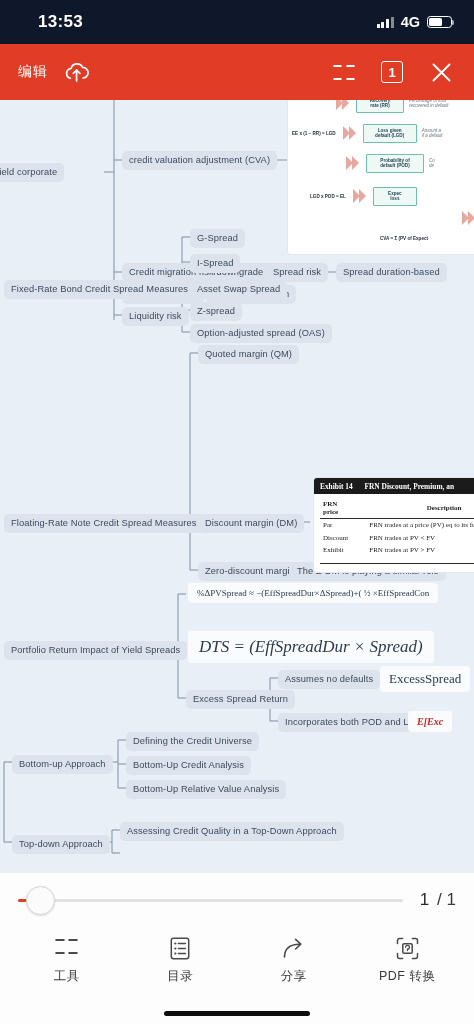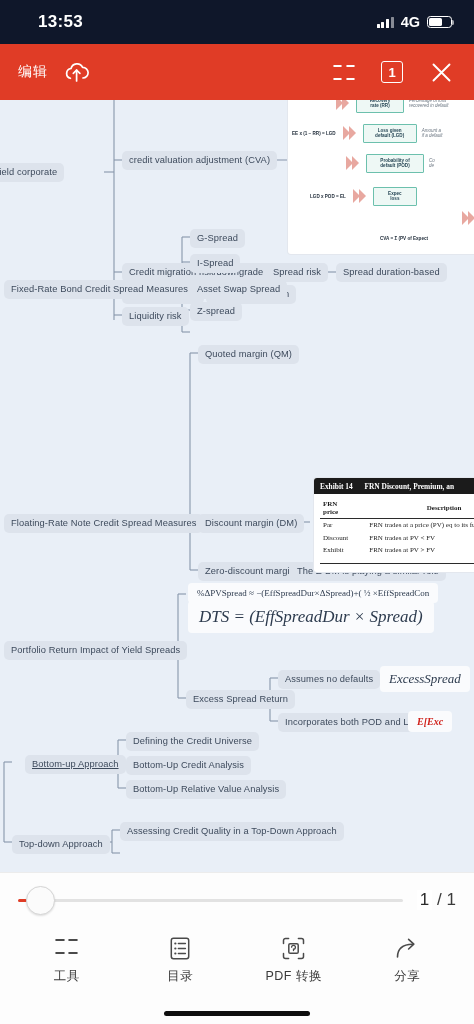--- a/index.html
+++ b/index.html
@@ -237,37 +237,38 @@
   <div class="node" style="left:336px;top:163px;">Spread duration-based</div>
   <div class="node" style="left:122px;top:185px;">Interest rate risk</div>
   <div class="node" style="left:206px;top:185px;">Empirical duration</div>
   <div class="node" style="left:122px;top:207px;">Liquidity risk</div>
 
   <div class="node" style="left:4px;top:180px;">Fixed-Rate Bond Credit Spread Measures</div>
   <div class="node" style="left:190px;top:129px;">G-Spread</div>
   <div class="node" style="left:190px;top:154px;">I-Spread</div>
   <div class="node" style="left:190px;top:180px;">Asset Swap Spread</div>
   <div class="node" style="left:190px;top:202px;">Z-spread</div>
+  <div class="node" style="left:190px;top:224px;">Option-adjusted spread (OAS)</div>
 
   <div class="node" style="left:4px;top:414px;">Floating-Rate Note Credit Spread Measures</div>
   <div class="node" style="left:198px;top:245px;">Quoted margin (QM)</div>
   <div class="node" style="left:198px;top:414px;">Discount margin (DM)</div>
   <div class="node" style="left:198px;top:462px;">Zero-discount margin (Z-DM)</div>
   <div class="node" style="left:290px;top:462px;">The Z-DM is playing a similar role</div>
 
   <div class="node" style="left:4px;top:541px;">Portfolio Return Impact of Yield Spreads</div>
   <div class="fnode" style="left:188px;top:483px;font-size:9px;">%ΔPVSpread ≈ −(EffSpreadDur×ΔSpread)+( ½ ×EffSpreadCon</div>
-  <div class="fnode" style="left:188px;top:501px;font-size:17px;font-style:italic;padding:6px 11px;">DTS = (EffSpreadDur × Spread)</div>
+  <div class="fnode" style="left:188px;top:531px;font-size:17px;font-style:italic;padding:6px 11px;">DTS = (EffSpreadDur × Spread)</div>
   <div class="node" style="left:186px;top:590px;">Excess Spread Return</div>
   <div class="node" style="left:278px;top:570px;">Assumes no defaults</div>
-  <div class="fnode" style="left:380px;top:566px;font-size:13px;font-style:italic;">ExcessSpread</div>
+  <div class="fnode" style="left:380px;top:566px;font-size:13px;">ExcessSpread</div>
   <div class="node" style="left:278px;top:613px;">Incorporates both POD and LGD</div>
   <div class="fnode" style="left:408px;top:611px;font-size:10px;font-weight:bold;font-style:italic;color:#d0201a;">E[Exc</div>
 
-  <div class="node" style="left:25px;top:655px;text-decoration:underline;">Bottom-up Approach</div>
+  <div class="node" style="left:12px;top:655px;">Bottom-up Approach</div>
   <div class="node" style="left:126px;top:632px;">Defining the Credit Universe</div>
   <div class="node" style="left:126px;top:656px;">Bottom-Up Credit Analysis</div>
   <div class="node" style="left:126px;top:680px;">Bottom-Up Relative Value Analysis</div>
   <div class="node" style="left:12px;top:735px;">Top-down Approach</div>
   <div class="node" style="left:120px;top:722px;">Assessing Credit Quality in a Top-Down Approach</div>
 
   <div class="img-card" style="left:288px;top:-8px;width:206px;height:162px;">
     <div class="cva-row" style="left:46px;top:2px;">
       <span class="chev"></span>
       <span class="gbox" style="width:48px;">Recovery<br>rate (RR)</span>
@@ -356,34 +357,34 @@
         <svg width="22" height="25" viewBox="0 0 22 25" fill="none" stroke="#4a4a4a" stroke-width="1.5" stroke-linecap="round">
           <rect x="2.3" y="2.3" width="17.4" height="20.4" rx="2.2"></rect>
           <path d="M6.3 7.5h.1M6.3 12.5h.1M6.3 17.5h.1" stroke-width="2.2"></path>
           <path d="M9.4 7.5h7M9.4 12.5h7M9.4 17.5h7"></path>
         </svg>
       </span>
       <span class="lbl">目录</span>
     </div>
     <div class="tool">
       <span class="ticon">
+        <svg width="26" height="25" viewBox="0 0 26 25" fill="none" stroke="#4a4a4a" stroke-width="1.6" stroke-linecap="round" stroke-linejoin="round">
+          <path d="M3.5 21c0-8 5.4-12.6 15-12.8"></path>
+          <path d="M14.6 3.4l5.2 4.8-5.2 4.8"></path>
+        </svg>
+      </span>
+      <span class="lbl">分享</span>
+    </div>
+    <div class="tool">
+      <span class="ticon">
         <svg width="25" height="25" viewBox="0 0 25 25" fill="none" stroke="#4a4a4a" stroke-width="1.5" stroke-linecap="round">
           <path d="M2.5 7.5V4.4a2 2 0 0 1 2-2h3.1M22.5 7.5V4.4a2 2 0 0 0-2-2h-3.1
                    M2.5 17.5v3.1a2 2 0 0 0 2 2h3.1M22.5 17.5v3.1a2 2 0 0 1-2 2h-3.1"></path>
           <rect x="7.8" y="7.8" width="9.4" height="9.4" rx="1.3"></rect>
           <path d="M10.6 11.2a1.9 1.9 0 1 1 1.9 1.9v1.5" stroke-width="1.3"></path>
         </svg>
       </span>
       <span class="lbl">PDF 转换</span>
     </div>
-    <div class="tool">
-      <span class="ticon">
-        <svg width="26" height="25" viewBox="0 0 26 25" fill="none" stroke="#4a4a4a" stroke-width="1.6" stroke-linecap="round" stroke-linejoin="round">
-          <path d="M3.5 21c0-8 5.4-12.6 15-12.8"></path>
-          <path d="M14.6 3.4l5.2 4.8-5.2 4.8"></path>
-        </svg>
-      </span>
-      <span class="lbl">分享</span>
-    </div>
   </div>
 
   <div class="homebar"></div>
 </div>
 
 </body></html>

